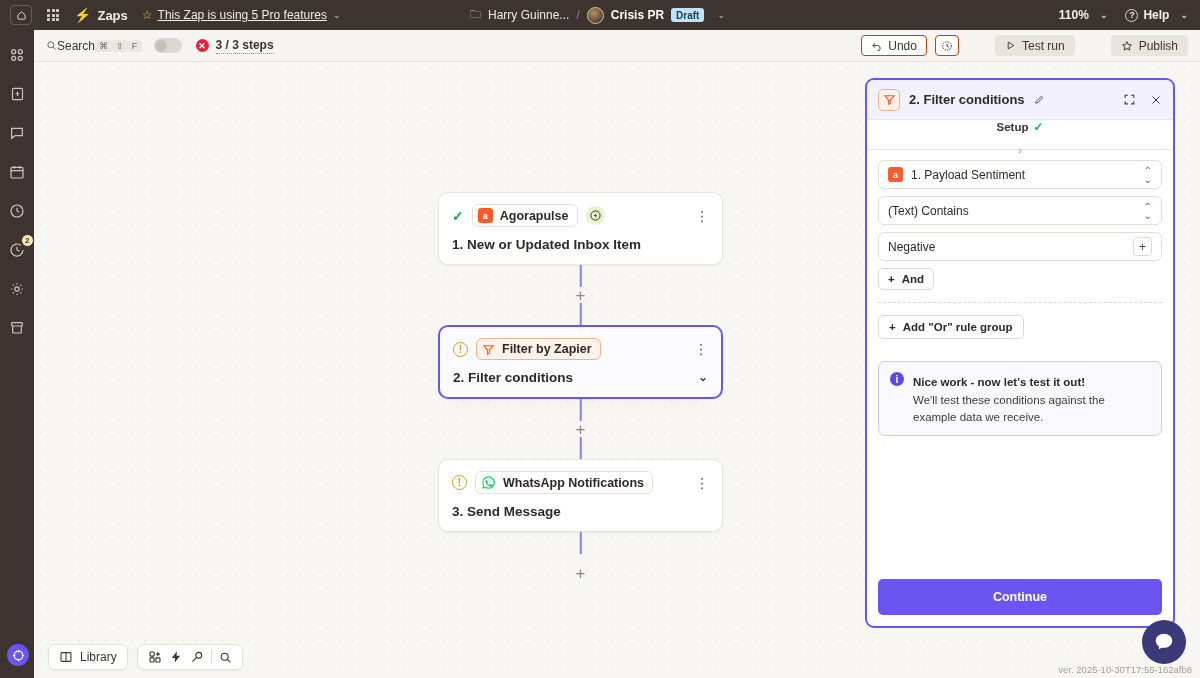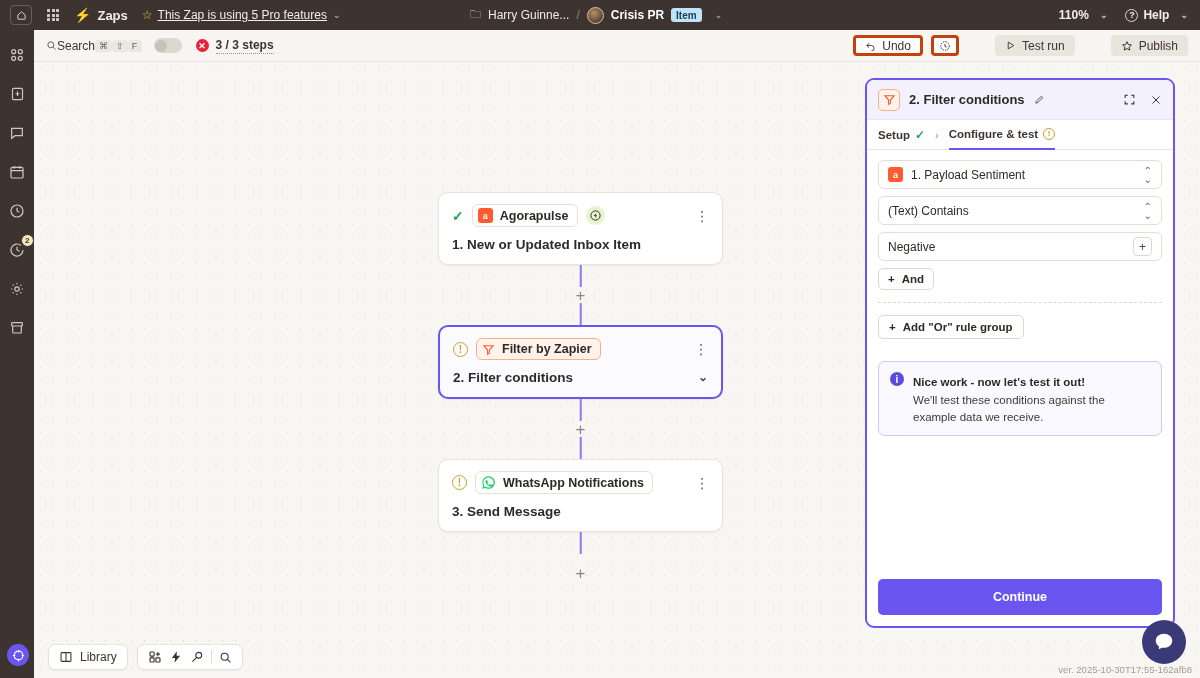--- a/index.html
+++ b/index.html
@@ -109,21 +109,21 @@
     font-weight: bold; font-size: 12px;
     border-bottom: 1px dotted #9a938a; padding-bottom: 1px;
   }
   .subbar-right { margin-left: auto; display: flex; align-items: center; gap: 8px; }
   .btn {
     display: flex; align-items: center; gap: 6px;
     height: 21px; padding: 0 9px; border-radius: 4px;
     font-size: 12px; color: #3d3430; background: transparent;
     border: 1px solid transparent; white-space: nowrap;
   }
-  .btn.outlined { border: 3px solid #c2410c; background: #fff; }
+  .btn.outlined { border: 1px solid #c2410c; background: #fff; }
   .btn.filled { background: #e9e5dd; margin-left: 28px; }
   .btn.square { padding: 0 5px; }
 
   
   .canvas {
     position: absolute; left: 34px; top: 62px; width: 1166px; height: 616px;
     background-color: #f7f6f3;
     background-image: radial-gradient(#d8d4cc 0.9px, transparent 0.9px);
     background-size: 13px 13px;
     overflow: hidden;
@@ -211,21 +211,21 @@
   .filter-sq {
     width: 22px; height: 22px; border-radius: 5px;
     background: #fff3ec; border: 1px solid #f6b184;
     display: flex; align-items: center; justify-content: center;
   }
   .panel-title { font-size: 13px; font-weight: bold; color: #2e2a26; }
   .pencil { color: #5d564f; font-size: 11px; }
   .head-actions { margin-left: auto; display: flex; align-items: center; gap: 14px; color: #3d3430;}
   .panel-tabs {
     height: 30px; display: flex; align-items: center; gap: 10px;
-    padding: 0 11px; border-bottom: 1px solid #e9e5dd; font-size: 11.5px;
+    padding: 0 11px; border-bottom: 1px solid #e9e5dd; font-size: 11.5px; flex-direction: column;
   }
   .tab { display: flex; align-items: center; gap: 5px; font-weight: bold;
     color: #3d3430; height: 30px; }
   .tab.active { border-bottom: 2.5px solid #6a55f0; }
   .tab-sep { color: #9a938a; font-size: 11px; }
   .ok-check { color: #23a55a; font-size: 12px; }
   .warn-c {
     width: 12px; height: 12px; border-radius: 50%; border: 1.3px solid #c9a227;
     color: #c9a227; font-size: 8px; font-weight: bold;
     display: flex; align-items: center; justify-content: center;
@@ -313,21 +313,21 @@
     <span class="tb-star">☆</span>
     <span class="tb-pro">This Zap is using 5 Pro features</span>
     <span class="tb-caret">⌄</span>
 
     <div class="tb-center">
       <span class="tb-folder">🗀</span>
       <span class="tb-owner">Harry Guinne...</span>
       <span class="tb-slash">/</span>
       <span class="avatar"></span>
       <span class="tb-zapname">Crisis PR</span>
-      <span class="badge-draft">Item</span>
+      <span class="badge-draft">Draft</span>
       <span class="tb-caret">⌄</span>
     </div>
 
     <div class="tb-right">
       <span class="itm">
         <span>110%</span>
         <span class="tb-caret">⌄</span>
       </span>
       <span class="itm">
         <span class="circ-q">?</span>

